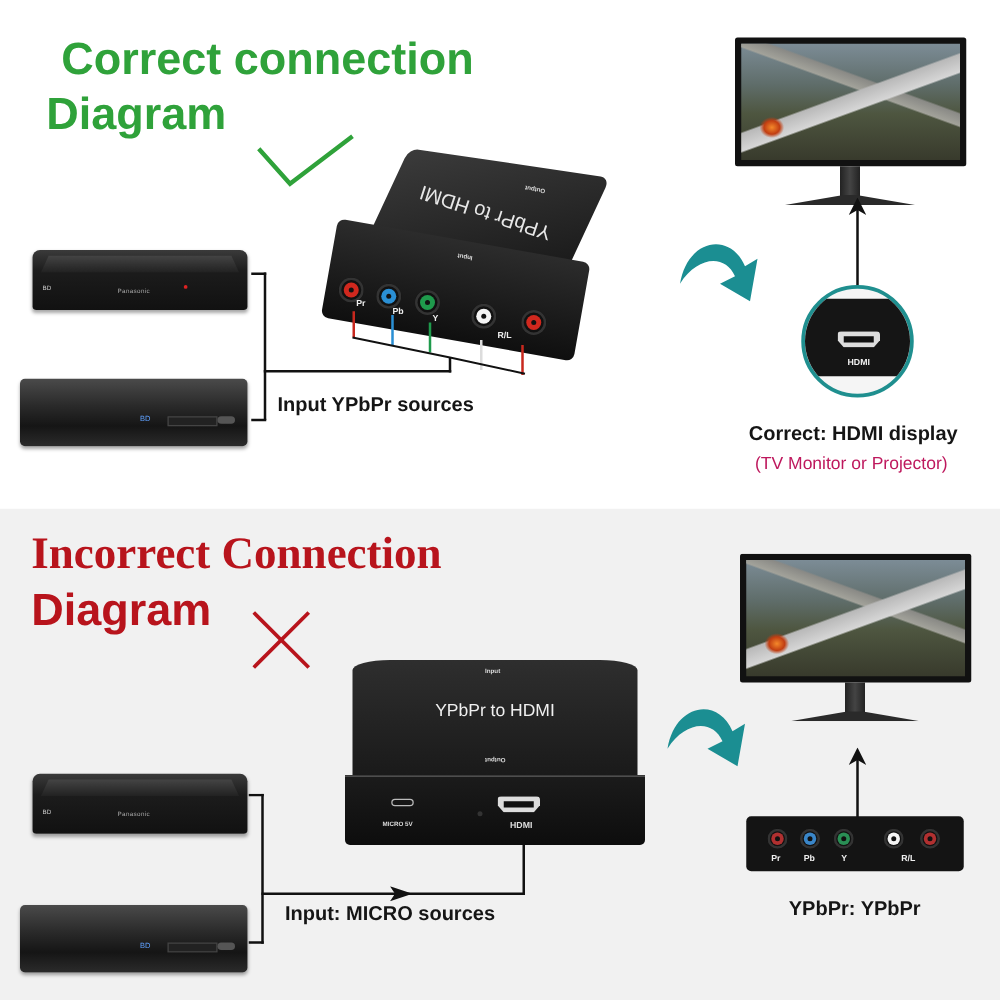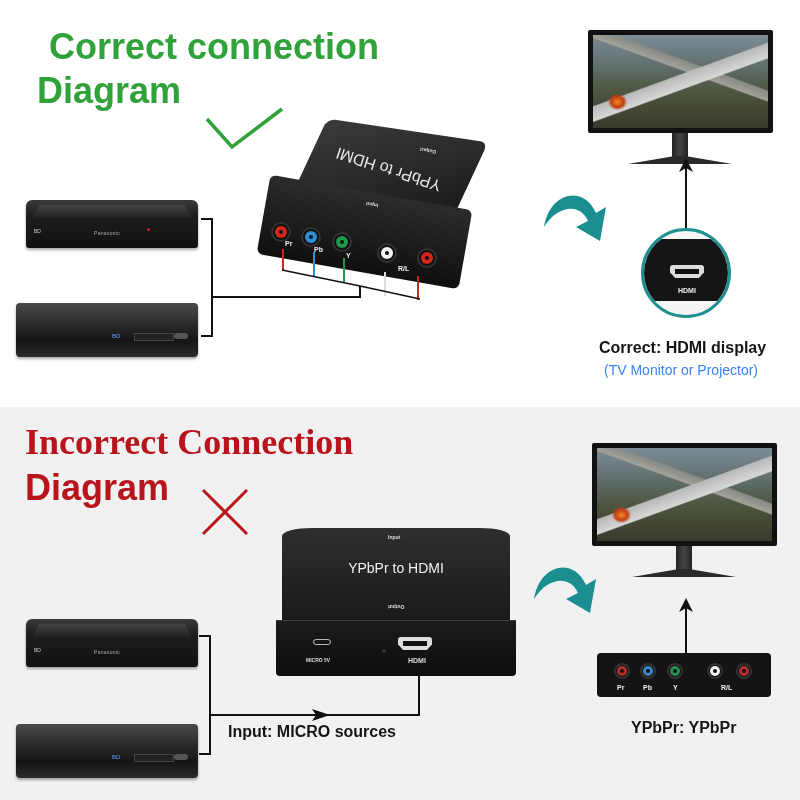--- a/index.html
+++ b/index.html
@@ -6,21 +6,21 @@
   html, body { width: 800px; height: 800px; overflow: hidden; background: #ffffff; }
   body { font-family: "Liberation Sans", sans-serif; position: relative; }
   .section { position: absolute; left: 0; width: 800px; }
   .top { top: 0; height: 407px; background: #ffffff; }
   .bottom { top: 407px; height: 393px; background: #f1f1f1; }
   .abs { position: absolute; }
   .title { font-weight: bold; font-size: 36px; line-height: 46px; white-space: nowrap; }
   .title.green { color: #2fa23a; }
   .title.red { color: #b8141c; }
   .label { font-weight: bold; font-size: 16px; color: #151515; white-space: nowrap; }
-  .sublabel { font-size: 14px; color: #3b82f6; white-space: nowrap; }
+  .sublabel { font-size: 14px; color: #be185d; white-space: nowrap; }
 
   
   .player { position: absolute; }
   .player-top {
     width: 172px; height: 48px;
     background: linear-gradient(180deg,#3a3a3a 0%,#1c1c1c 35%,#111 100%);
     border-radius: 6px 6px 3px 3px;
     box-shadow: 0 2px 3px rgba(0,0,0,.35);
   }
   .player-top::before {
@@ -183,20 +183,21 @@
 
   <div class="abs" style="left:282px;top:249px;width:2px;height:21px;background:#c8281e;"></div>
   <div class="abs" style="left:313px;top:252px;width:2px;height:24px;background:#2a8fd4;"></div>
   <div class="abs" style="left:343px;top:258px;width:2px;height:24px;background:#1f9a4c;"></div>
   <div class="abs" style="left:384px;top:272px;width:2px;height:24px;background:#dcdcdc;"></div>
   <div class="abs" style="left:417px;top:276px;width:2px;height:24px;background:#c8281e;"></div>
   <svg class="abs" style="left:280px;top:266px;" width="142" height="36">
     <polyline points="2,4 80,20 140,33" fill="none" stroke="#111" stroke-width="1.5"></polyline>
   </svg>
 
+  <div class="abs label" style="left:222px;top:316px;">Input YPbPr sources</div>
 
   <svg class="abs curve-arrow" style="left:540px;top:185px;" width="70" height="60">
     <path d="M4,42 C10,6 44,0 56,28 L66,22 L60,56 L36,42 L48,36 C40,18 18,20 4,42 Z" fill="#1b8e92"></path>
   </svg>
 
   <div class="monitor" style="left:588px;top:30px;">
     <div class="screen">
         <div class="img"></div>
       </div>
     <div class="neck"></div>

